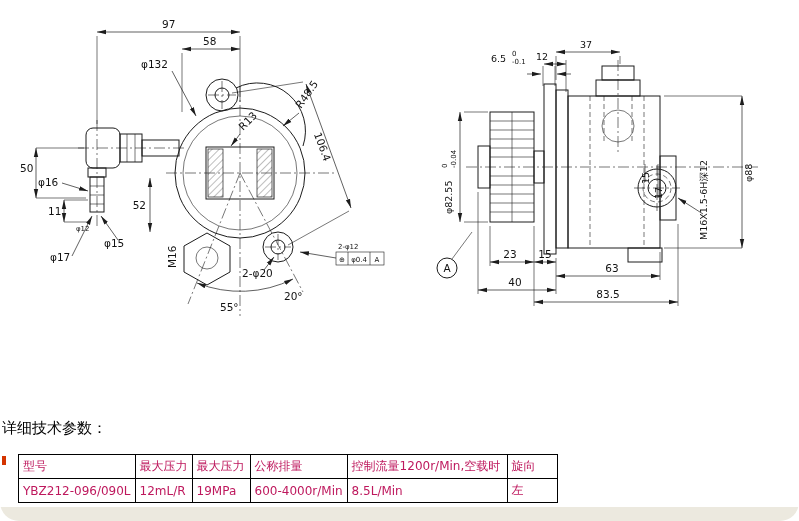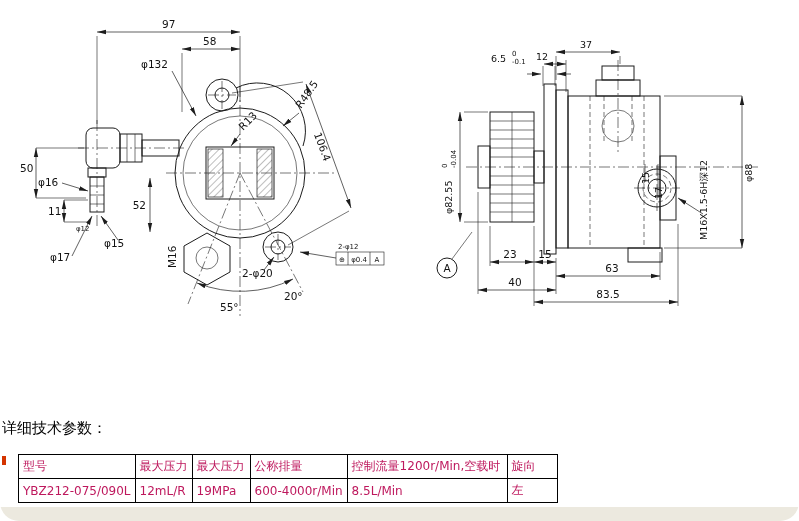--- a/index.html
+++ b/index.html
@@ -312,21 +312,21 @@
     <tbody>
       <tr>
         <th>型号</th>
         <th>最大压力</th>
         <th>最大压力</th>
         <th>公称排量</th>
         <th>控制流量1200r/Min,空载时</th>
         <th>旋向</th>
       </tr>
       <tr>
-        <td>YBZ212-075/090L</td>
+        <td>YBZ212-096/090L</td>
         <td>12mL/R</td>
         <td>19MPa</td>
         <td>600-4000r/Min</td>
         <td>8.5L/Min</td>
         <td>左</td>
       </tr>
     </tbody>
   </table>
 
   <div class="cell-marker"></div>

